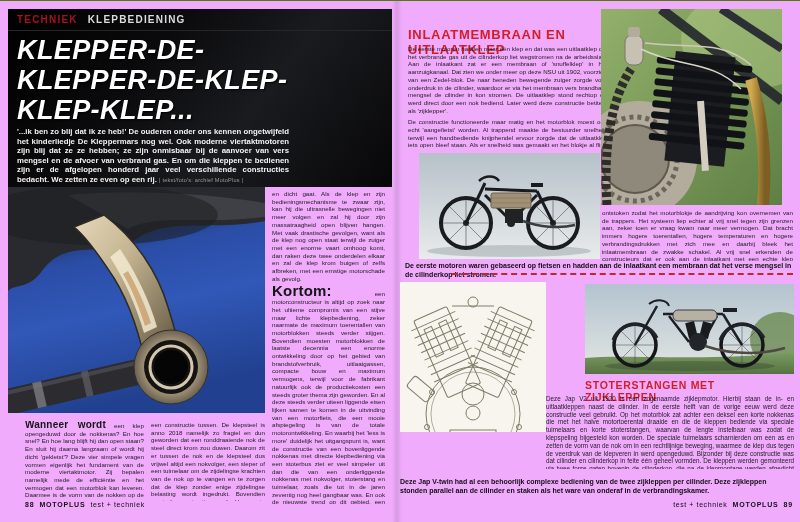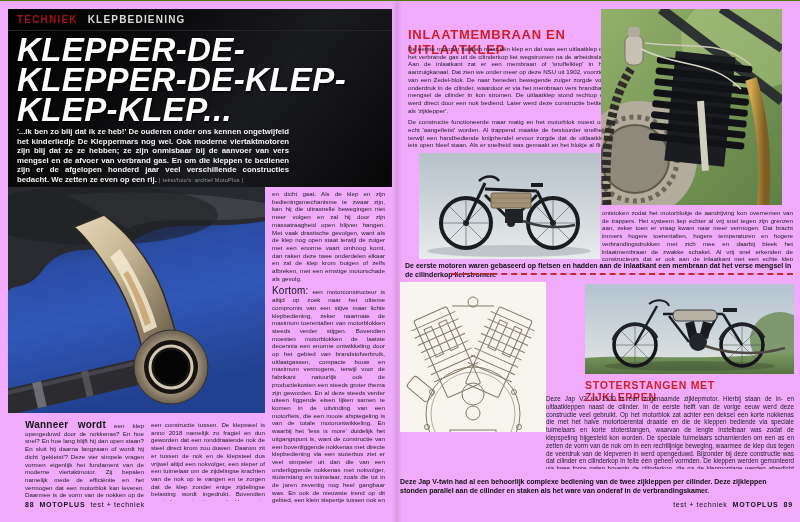--- a/index.html
+++ b/index.html
@@ -7,40 +7,40 @@
           font-family:"Liberation Sans", sans-serif;border-top:1px solid #4d7c0f;}
   .abs{position:absolute;}
   
   .hero{left:8px;top:8px;width:384px;height:178px;
         background:linear-gradient(128deg,#000 0%,#0b0b0d 35%,#1a1b1f 62%,#070708 100%);overflow:hidden;}
   .kicker{position:absolute;left:9px;top:5px;font-size:10px;font-weight:bold;letter-spacing:1.2px;white-space:nowrap;}
   .kicker .k1{color:#a7131b;}
   .kicker .k2{color:#dcdcdc;margin-left:6px;}
   .kickerline{position:absolute;left:0;top:21px;width:384px;height:1px;background:#26262a;}
   h1.title{position:absolute;left:9px;top:26px;margin:0;color:#fff;
-     font-size:33px;line-height:30px;font-weight:bold;font-style:italic;letter-spacing:.4px;
+     font-size:27px;line-height:30px;font-weight:bold;font-style:italic;letter-spacing:.4px;
      white-space:pre-line;text-shadow:1px 1px 2px #000;}
   .intro{position:absolute;left:9px;top:118px;width:272px;margin:0;color:#f2f2f2;
      font-size:7.8px;line-height:9.6px;font-weight:bold;text-align:justify;}
   .credit{color:#9a9a9a;font-weight:normal;font-size:5.6px;letter-spacing:.2px;}
   
   .photo{overflow:hidden;}
   .rocker{left:8px;top:186px;width:257px;height:226px;}
   .nsu{left:419px;top:152px;width:181px;height:106px;}
   .engine{left:601px;top:8px;width:181px;height:196px;}
   .japdiag{left:400px;top:281px;width:146px;height:150px;background:#f7f5ee;}
   .japbike{left:585px;top:283px;width:209px;height:90px;}
   
   .micro{font-size:6.2px;line-height:7.7px;text-align:justify;color:#1d1d1f;margin:0;overflow:hidden;}
   .micro p{margin:0 0 4px 0;}
   .colA{left:25px;top:420px;width:119px;height:80px;}
   .colB{left:151px;top:420px;width:114px;height:80px;}
   .colC{left:272px;top:189px;width:113px;height:314px;}
   .lead{font-size:10px;font-weight:bold;letter-spacing:.2px;color:#161616;}
-  .lead2{font-size:10px;font-weight:normal;letter-spacing:.2px;color:#161616;margin-top:44px;}
+  .lead2{font-size:15px;font-weight:bold;letter-spacing:.2px;color:#161616;margin-top:44px;}
   .mt{margin-top:5px;}
   .red-head{position:absolute;margin:0;color:#d21e26;font-weight:bold;letter-spacing:.7px;}
   .h1pos{left:408px;top:26px;width:220px;font-size:13px;}
   .h2pos{left:585px;top:378px;width:189px;font-size:10.5px;}
   .p1pos{left:408px;top:44px;width:199px;height:106px;}
   .sidetext{left:602px;top:208px;width:191px;height:52px;}
   .p2pos{left:546px;top:394px;width:248px;height:74px;font-size:6.3px;line-height:7.8px;}
   .caption{position:absolute;font-size:7px;line-height:9px;font-weight:bold;color:#101010;text-align:left;margin:0;overflow:hidden;}
   .cap1{left:405px;top:260px;width:389px;height:19px;}
   .cap2{left:400px;top:476px;width:394px;height:20px;}

